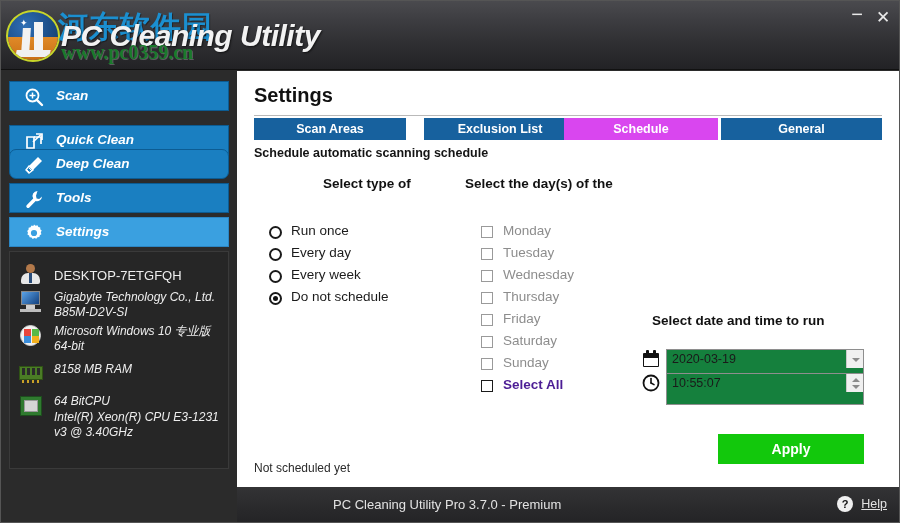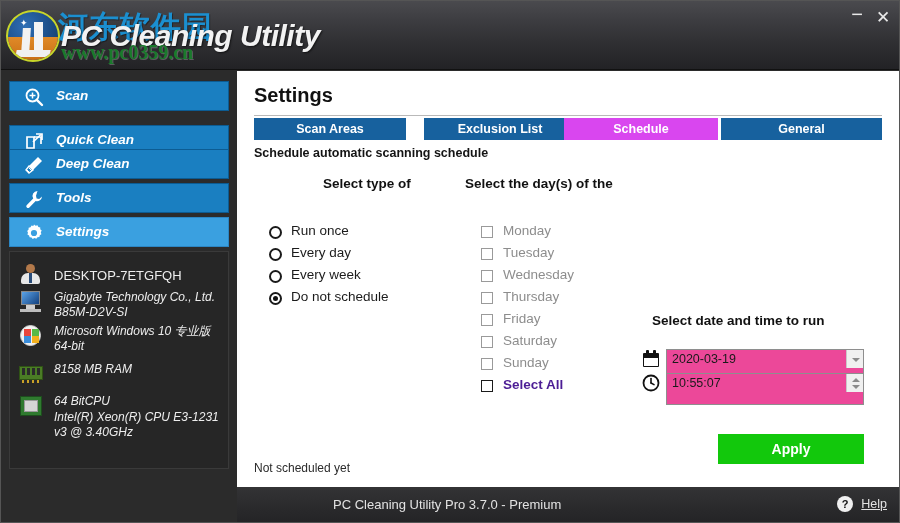--- a/index.html
+++ b/index.html
@@ -321,21 +321,21 @@
   .field .fico {
     position: absolute;
     left: 0; top: 1px;
     width: 18px; height: 18px;
   }
   .field .fbox {
     position: absolute;
     left: 24px; top: 0;
     width: 198px; height: 32px;
     border: 1px solid #8e8e8e;
-    background: #ec4899;
+    background: #15803d;
     box-sizing: border-box;
   }
   .field .fval {
     position: absolute;
     left: 5px; top: 2px;
     font-size: 12.5px;
     color: #1a1a1a;
   }
   .field .fspin {
     position: absolute;
@@ -456,21 +456,21 @@
         <svg width="20" height="20" viewBox="0 0 20 20">
             <path d="M3 6 H10 V17 H3 Z" fill="none" stroke="#fff" stroke-width="1.7"></path>
             <path d="M10 6 H17 V13" fill="none" stroke="#fff" stroke-width="1.7"></path>
             <line x1="9" y1="11" x2="17" y2="3.5" stroke="#fff" stroke-width="1.7"></line>
             <path d="M12 3 H18 V9" fill="none" stroke="#fff" stroke-width="1.7"></path>
           </svg>
       </span>
       <span class="lbl">Quick Clean</span>
     </div>
 
-    <div class="nav-btn" style="top:78px;">
+    <div class="nav-btn" style="top:78px;border-radius:7px;">
       <span class="nav-ico">
         <svg width="20" height="20" viewBox="0 0 20 20">
             <path d="M14 2 L18 6 L9 15 L5 11 Z" fill="#fff"></path>
             <path d="M5 11 L9 15 L5 18 L2 15 Z" fill="none" stroke="#fff" stroke-width="1.4"></path>
             <line x1="3" y1="15" x2="6" y2="18" stroke="#fff" stroke-width="1"></line>
             <line x1="5" y1="13" x2="8" y2="16" stroke="#fff" stroke-width="1"></line>
           </svg>
       </span>
       <span class="lbl">Deep Clean</span>
     </div>

